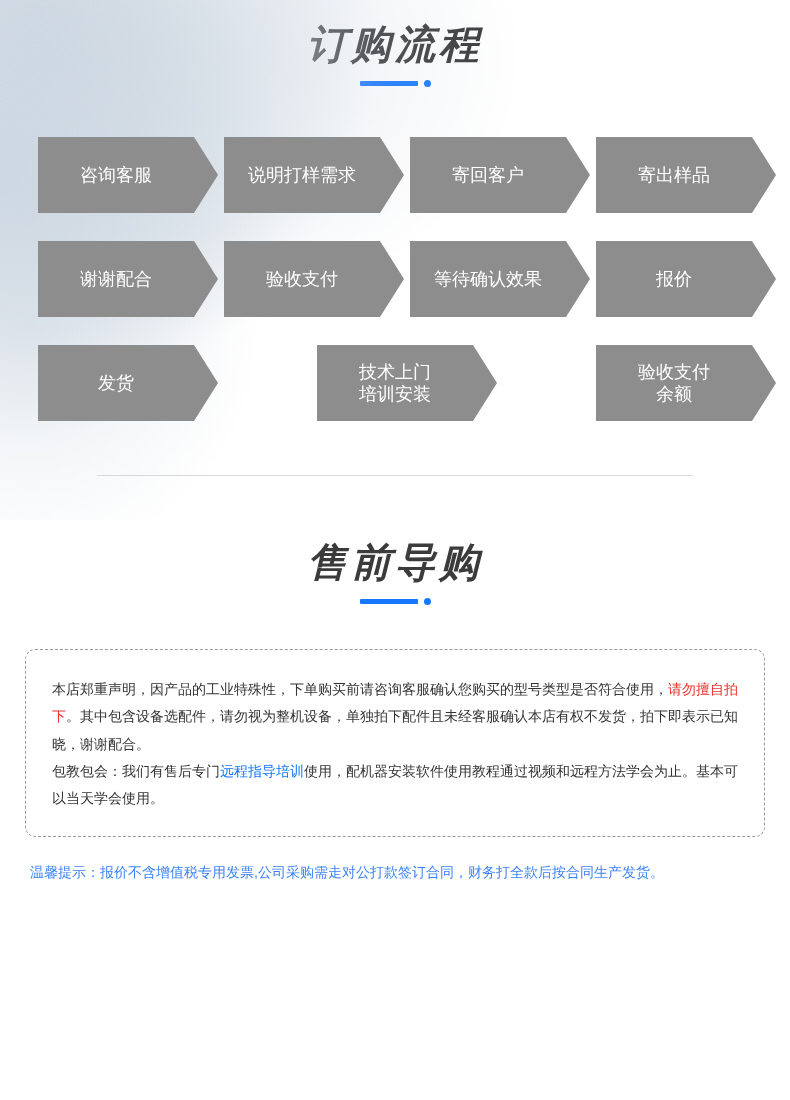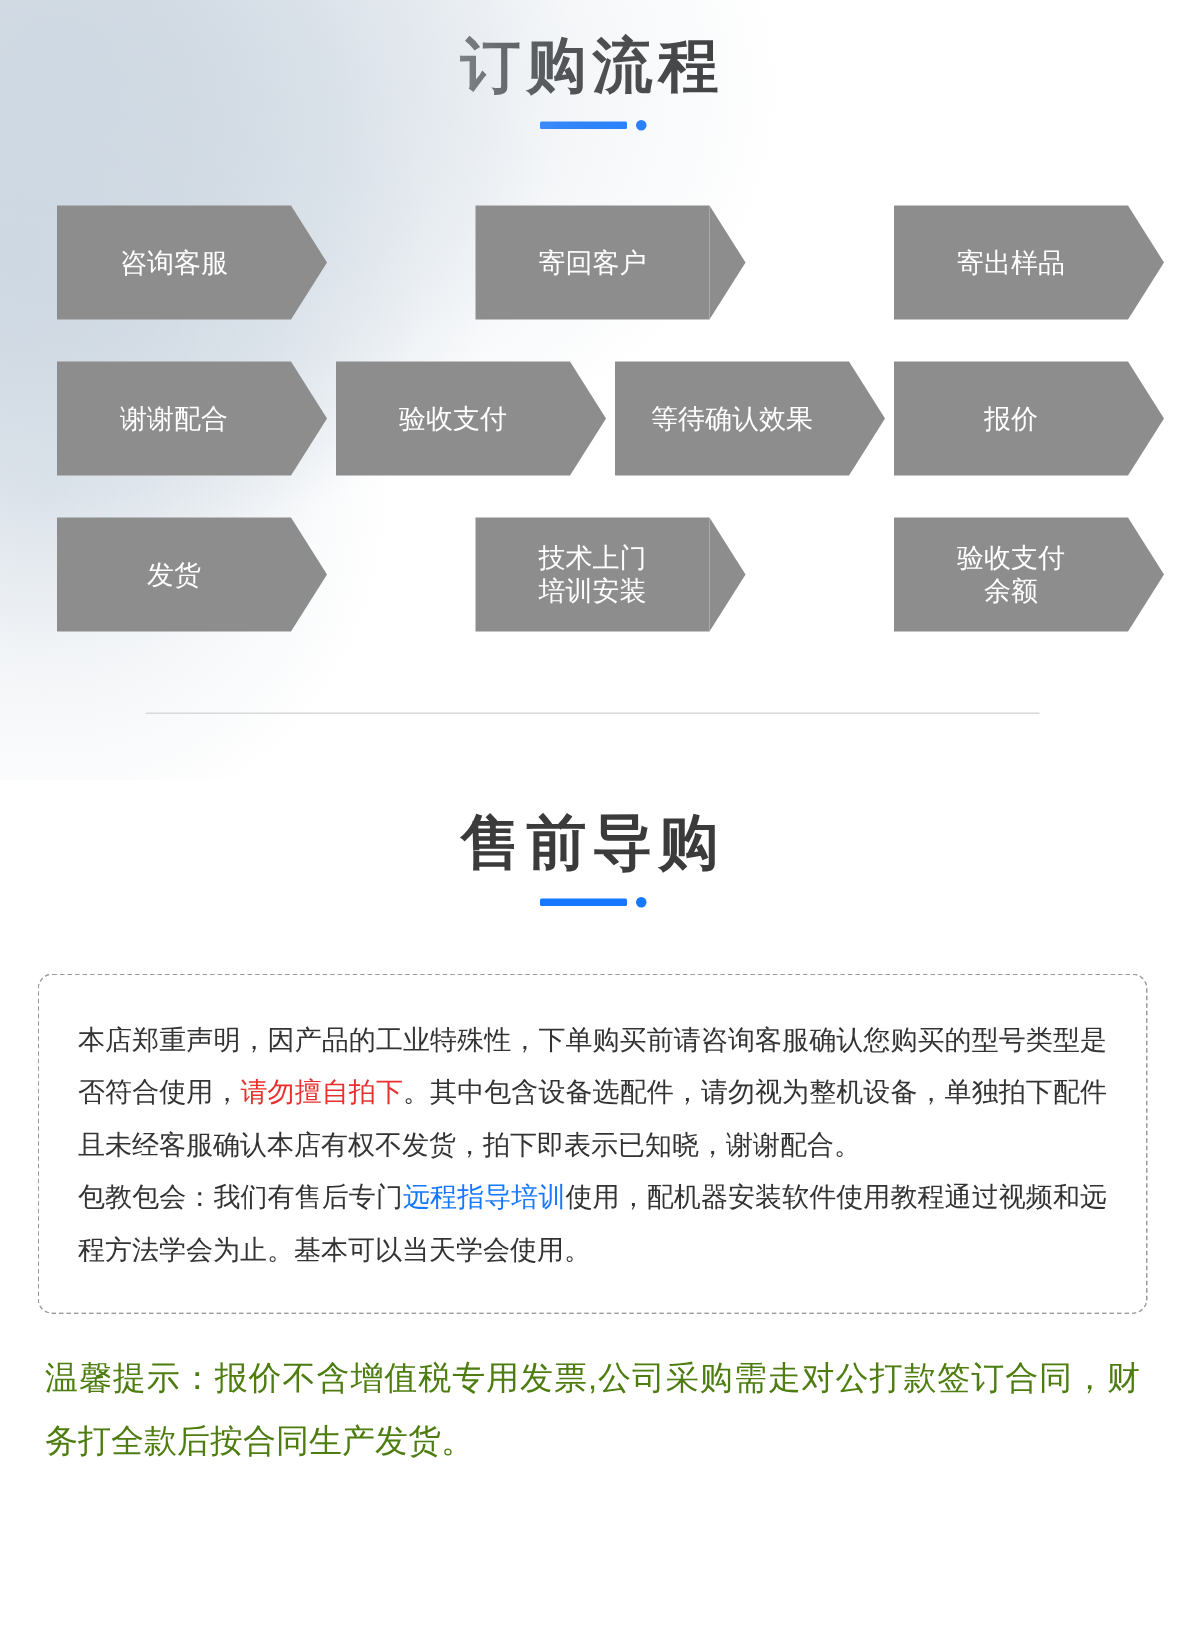--- a/index.html
+++ b/index.html
@@ -40,20 +40,21 @@
   }
 
   
   .section-title {
     text-align: center;
     font-size: 40px;
     font-weight: bold;
     letter-spacing: 4px;
     color: #3b3b3b;
     line-height: 1.1;
+    font-style: italic;
   }
   .title-underline {
     display: flex;
     align-items: center;
     justify-content: center;
     gap: 6px;
     margin-top: 14px;
   }
   .title-underline .bar {
     width: 58px;
@@ -118,40 +119,40 @@
 
   
   .notice-box {
     margin: 44px 25px 0 25px;
     border: 1px dashed #9a9a9a;
     border-radius: 10px;
     padding: 26px 26px 24px 26px;
     box-sizing: border-box;
   }
   .notice-p {
-    font-size: 18px;
+    font-size: 14px;
     line-height: 1.95;
     color: #333333;
     text-align: justify;
     margin: 0;
   }
   .notice-p + .notice-p {
   }
   .hl-red {
     color: #e8312f;
   }
   .hl-blue {
     color: #1677ff;
   }
 
   .footer-note {
     margin: 22px 30px 4px 30px;
-    font-size: 22px;
+    font-size: 14px;
     line-height: 1.9;
-    color: #4d7c0f;
+    color: #3b82f6;
     text-align: justify;
   }
 
   .title-block-1 { padding-top: 22px; }
   .title-block-2 { margin-top: 64px; }
 </style>
 </head>
 <body>
 
 <div class="page">
@@ -162,20 +163,24 @@
     <div class="title-underline">
       <span class="bar"></span>
       <span class="dot"></span>
     </div>
   </div>
 
   <div class="flow">
     <div class="flow-row">
       <div class="flow-item">
         <span class="label">咨询客服</span>
+        <span class="arrow"></span>
+      </div>
+      <div class="flow-item">
+        <span class="label">说明打样需求</span>
         <span class="arrow"></span>
       </div>
       <div class="flow-item">
         <span class="label">寄回客户</span>
         <span class="arrow"></span>
       </div>
       <div class="flow-item">
         <span class="label">寄出样品</span>
         <span class="arrow"></span>
       </div>

